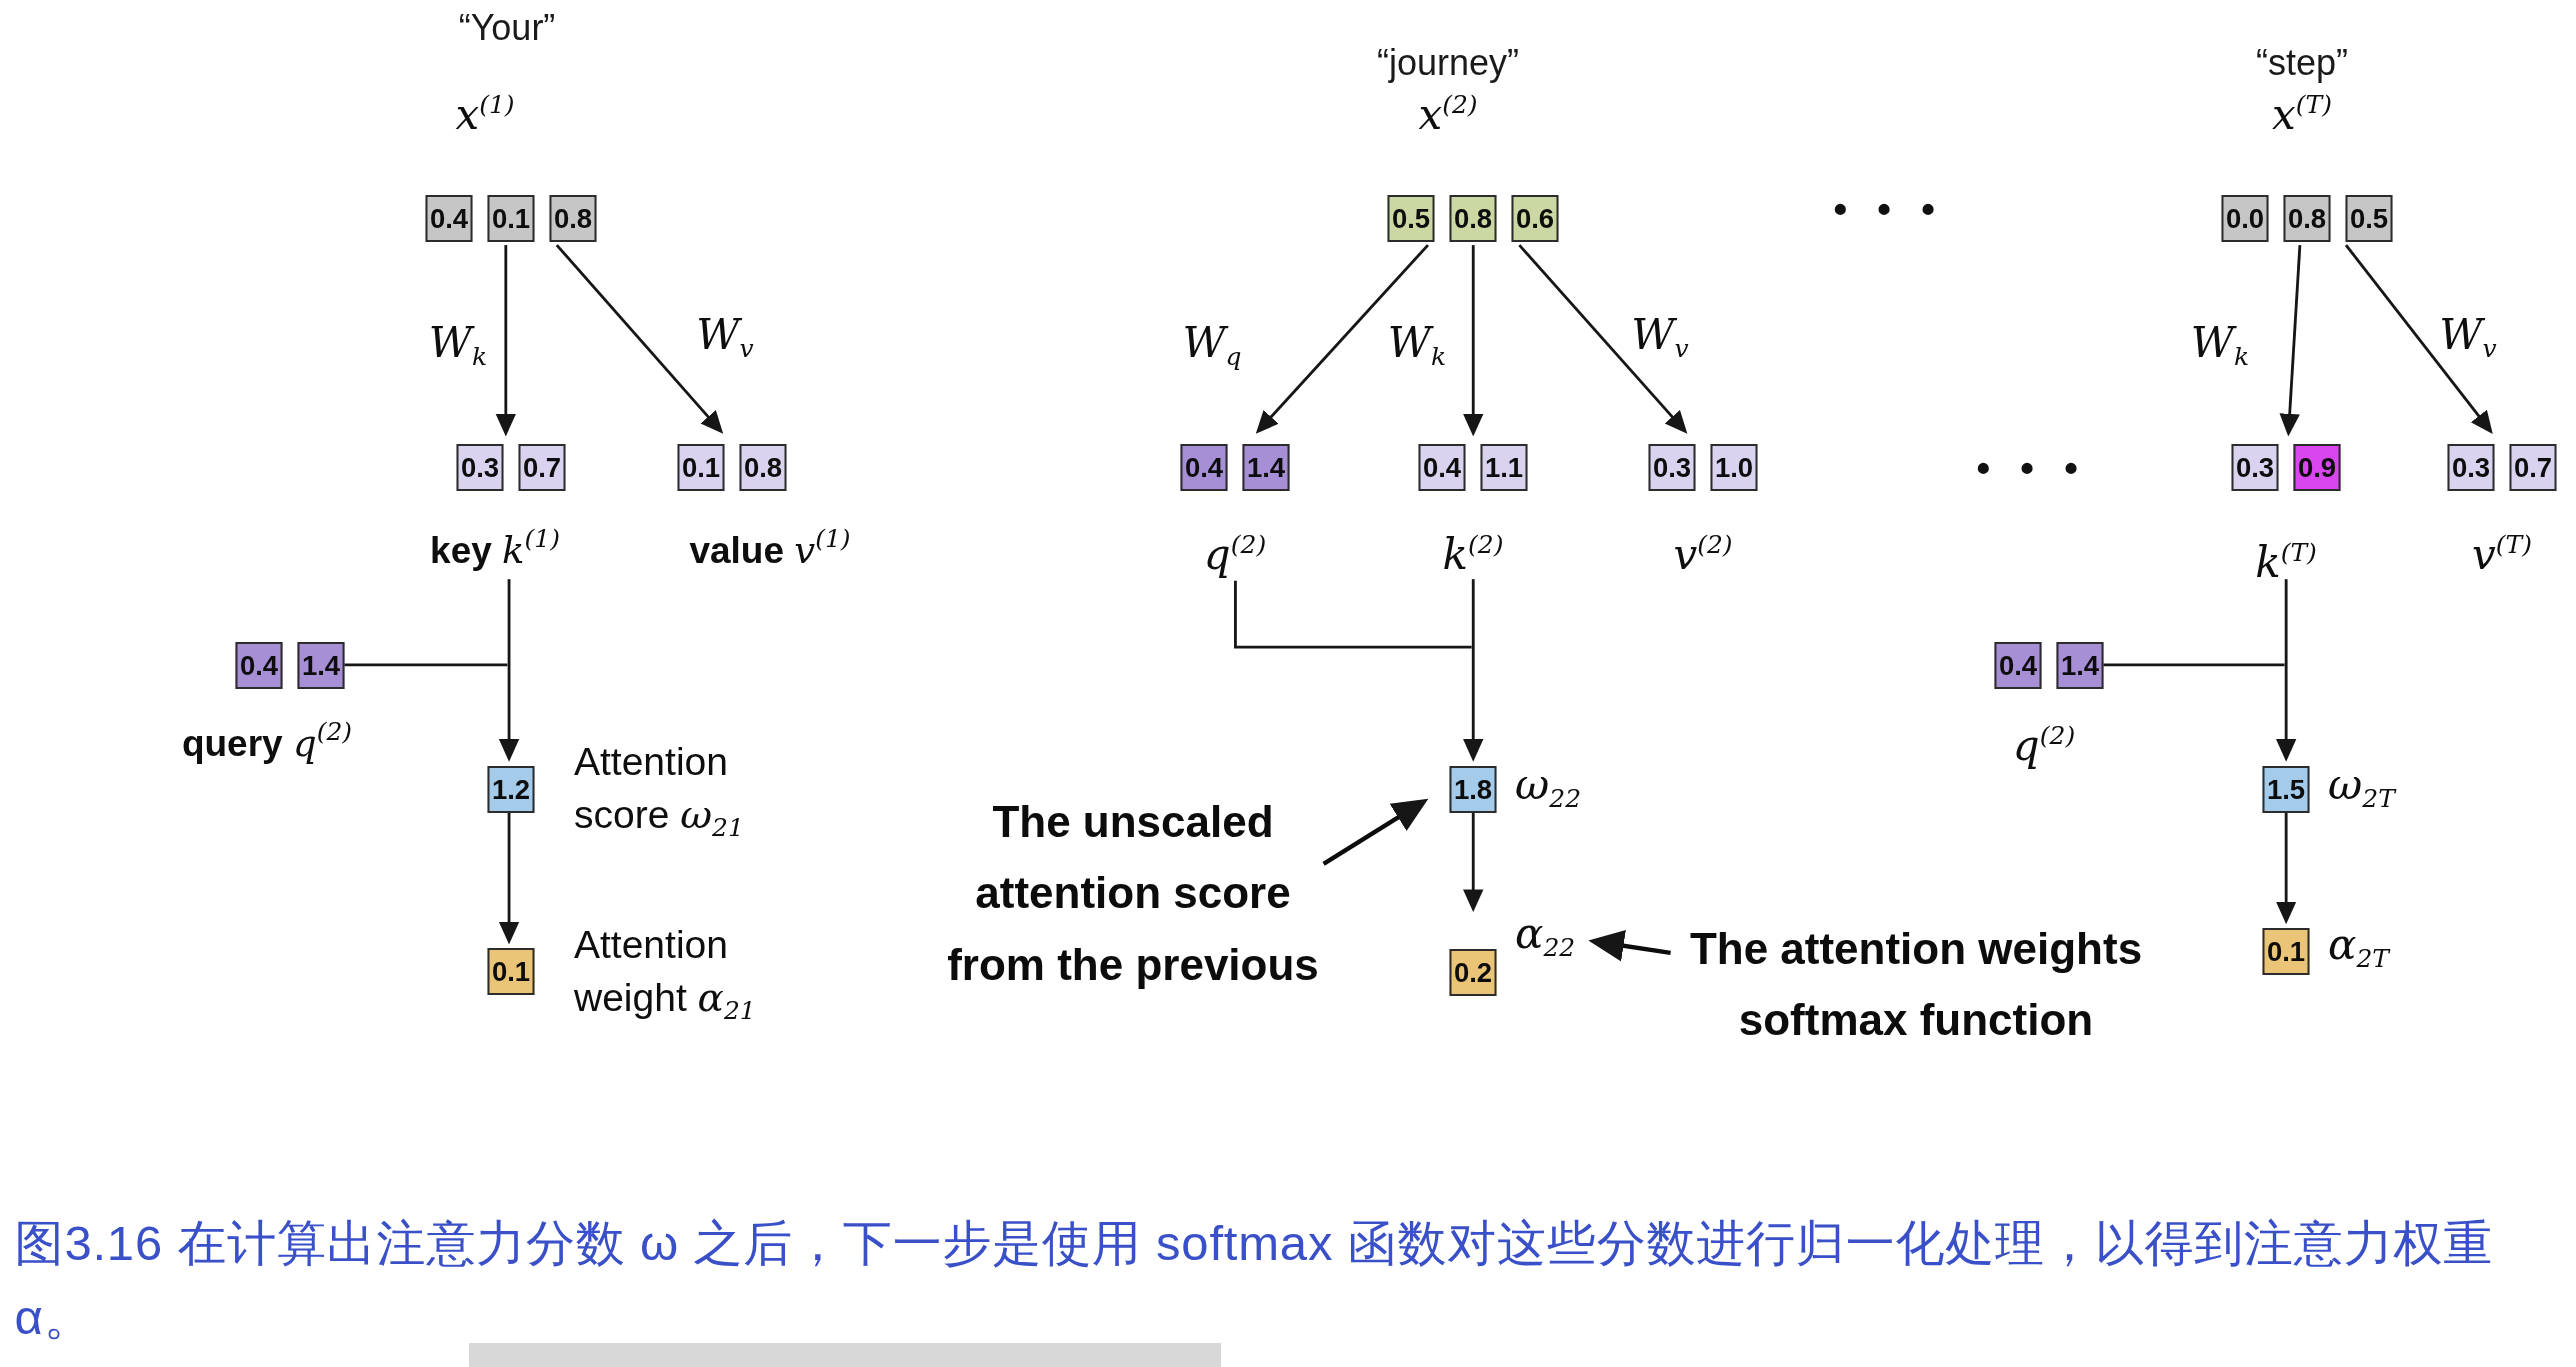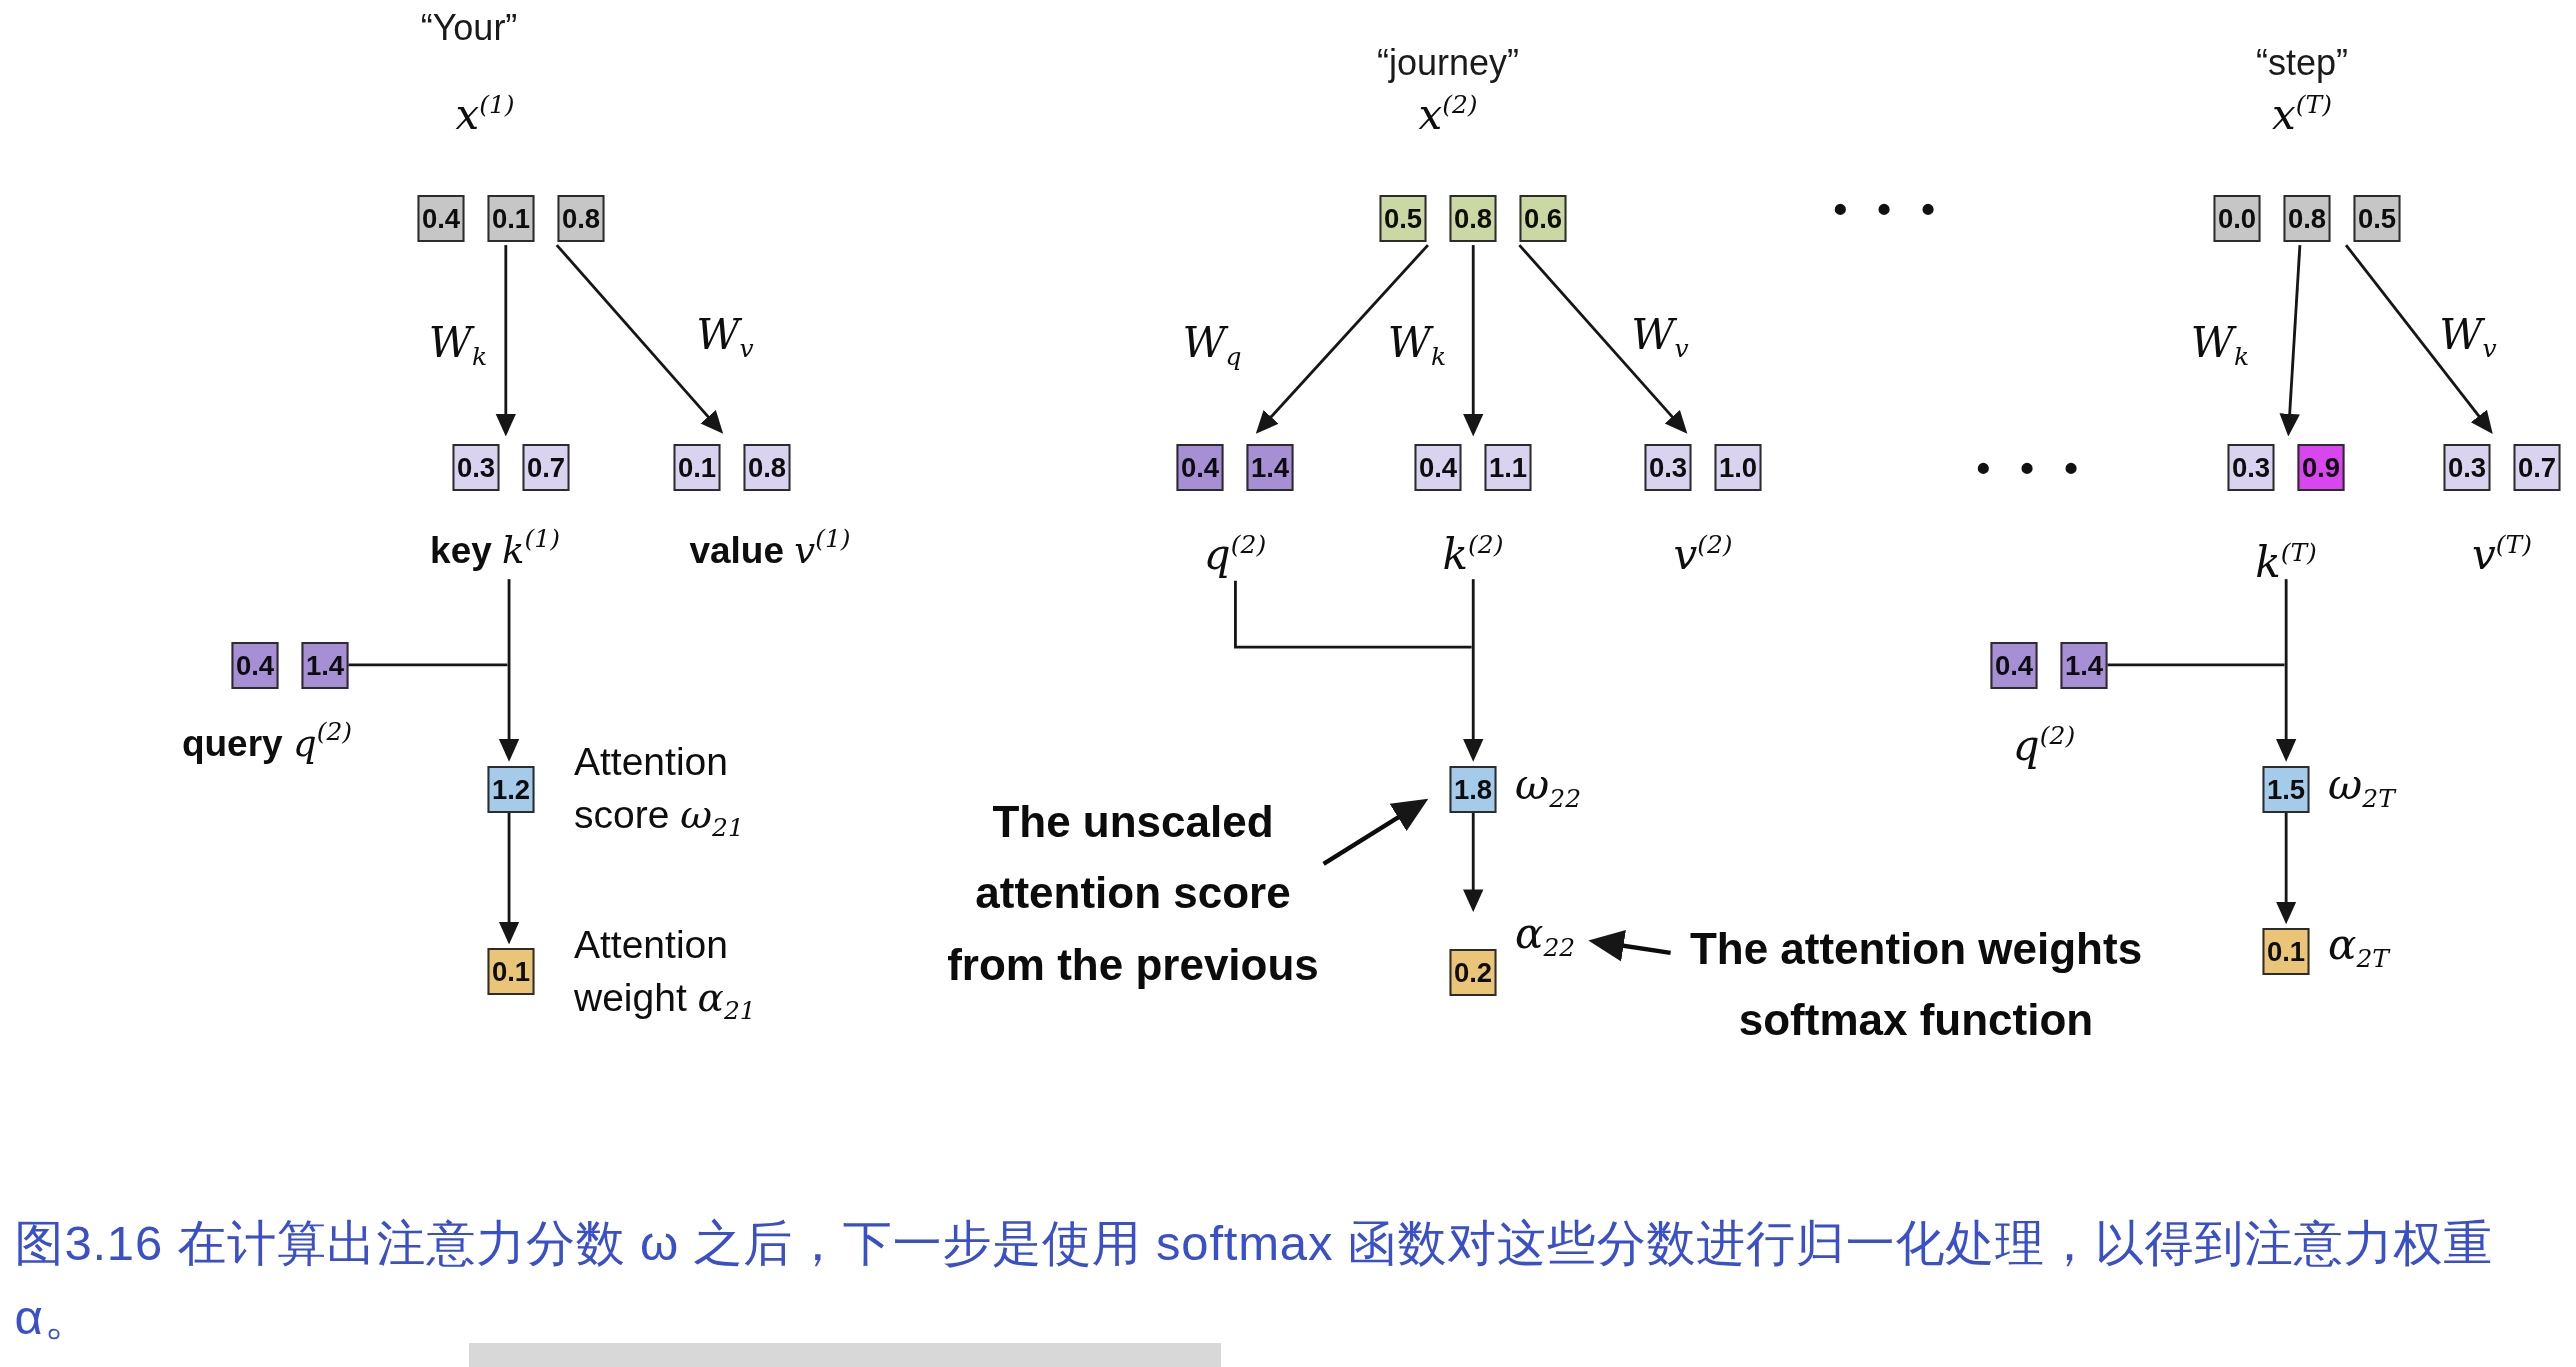--- a/index.html
+++ b/index.html
@@ -19,21 +19,21 @@
     font-size:42px; line-height:1; white-space:nowrap; color:#0e0e0e;
   }
   .math sup, .veclabel sup, .sidelabel sup {
     font-family:"DejaVu Serif", serif; font-style:italic;
     font-size:25px; vertical-align:16px; line-height:0;
   }
   .math sub, .glabel sub, .sidelabel sub {
     font-family:"DejaVu Serif", serif; font-style:italic;
     font-size:25px; vertical-align:-8px; line-height:0;
   }
-  .row { position:absolute; transform:translateX(-50%); display:flex; gap:23px; }
+  .row { position:absolute; transform:translateX(-50%); display:flex; gap:15px; }
   .cell {
     width:47px; height:47px; box-sizing:border-box;
     border:2.4px solid #2c2c2c; display:flex; align-items:center; justify-content:center;
     font-size:27.5px; font-weight:600; color:#0d0d0d; line-height:1;
   }
   .veclabel {
     position:absolute; transform:translateX(-50%);
     font-size:37px; line-height:1; white-space:nowrap; color:#0e0e0e;
   }
   .veclabel b { font-weight:700; }
@@ -88,21 +88,21 @@
       <line x1="2598" y1="822" x2="2824" y2="822"></line>
       <line x1="2826" y1="716" x2="2826" y2="936" marker-end="url(#ah)"></line>
       <line x1="2826" y1="1005" x2="2826" y2="1137" marker-end="url(#ah)"></line>
     </g>
     <g stroke="#0c0c0c" stroke-width="5.5" fill="none">
       <line x1="1636" y1="1068" x2="1758" y2="992" marker-end="url(#ah)"></line>
       <line x1="2065" y1="1178" x2="1972" y2="1164" marker-end="url(#ah)"></line>
     </g>
   </svg>
 
-  <div class="word" style="left:469px;top:9.7px">“Your”</div>
+  <div class="word" style="left:507px;top:9.7px">“Your”</div>
   <div class="math" style="left:485px;top:94px"><span>x</span><sup>(1)</sup></div>
   <div class="row" style="left:511px;top:195px">
     <div class="cell" style="background: rgb(198, 198, 198);">0.4</div>
     <div class="cell" style="background: rgb(198, 198, 198);">0.1</div>
     <div class="cell" style="background: rgb(198, 198, 198);">0.8</div>
   </div>
   <div class="math" style="left:458px;top:322px"><span>W</span><sub>k</sub></div>
   <div class="math" style="left:725px;top:314px"><span>W</span><sub>v</sub></div>
   <div class="row" style="left:511px;top:444px">
     <div class="cell" style="background: rgb(217, 211, 239);">0.3</div>

